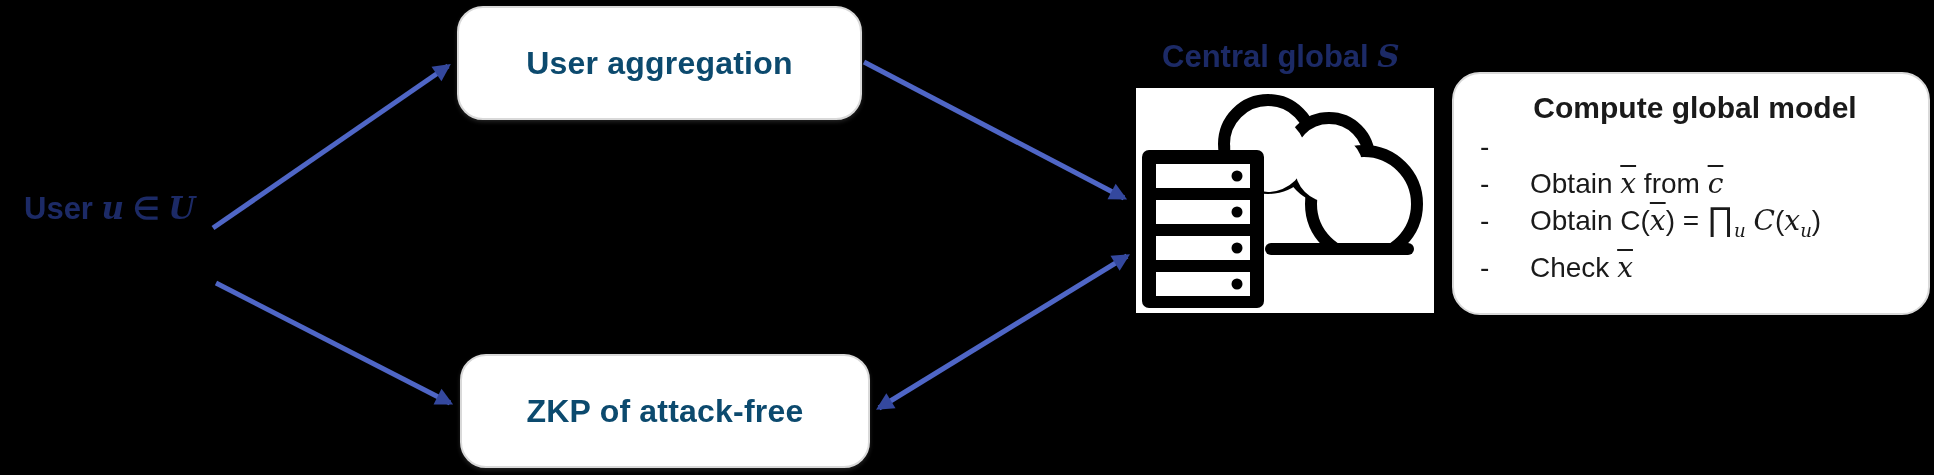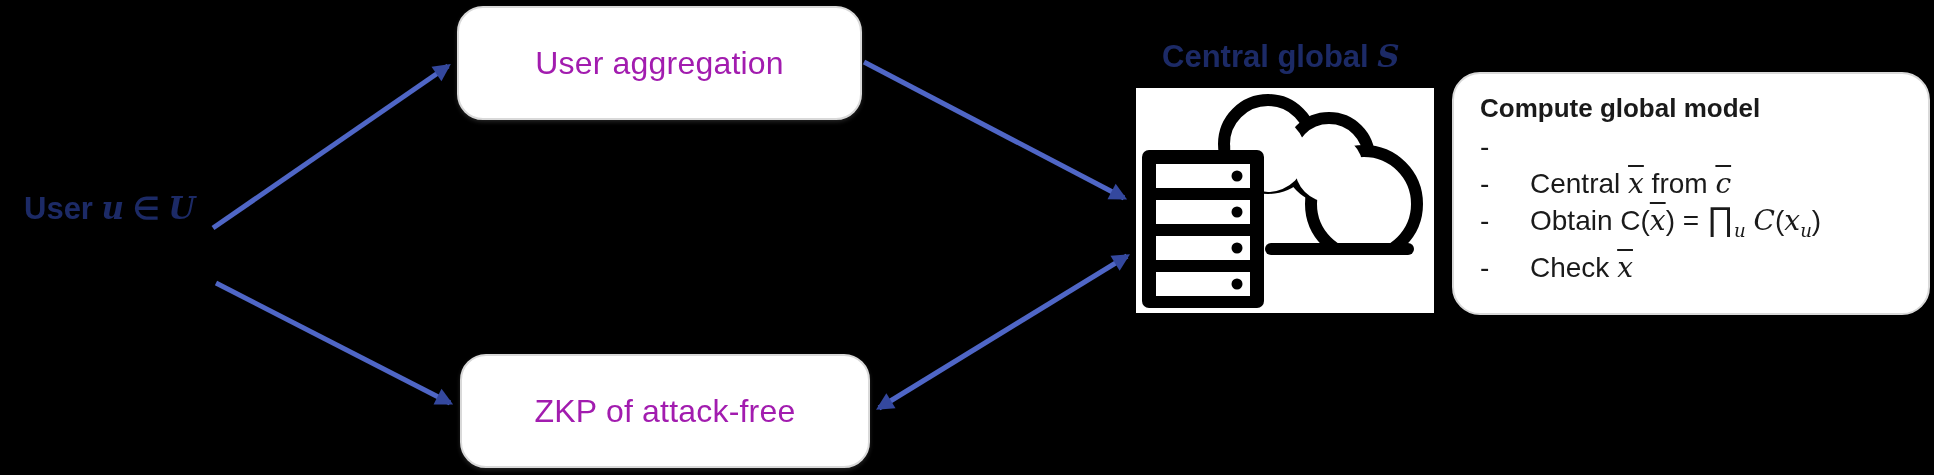--- a/index.html
+++ b/index.html
@@ -14,21 +14,21 @@
   .node-box{
     position:absolute;
     background:#ffffff;
     border:2px solid #d9d9d9;
     border-radius:26px;
     display:flex;align-items:center;justify-content:center;
     box-shadow:0 2px 4px rgba(60,60,60,.6);
     box-sizing:border-box;
   }
   .node-box .node-label{
-    font-weight:normal;font-size:32px;color:#a21caf;letter-spacing:.2px;
+    font-weight:bold;font-size:32px;color:#0c4a6e;letter-spacing:.2px;
   }
   #box-aggregation{left:457px;top:6px;width:405px;height:114px;}
   #box-zkp{left:460px;top:354px;width:410px;height:114px;}
   .blue-label{
     position:absolute;
     font-weight:bold;font-size:31px;color:#1c2a66;
     white-space:nowrap;
   }
   #user-label{left:24px;top:150px;margin-top:40px;}
   #server-label{left:1162px;top:38px;}
@@ -40,21 +40,21 @@
     background:#ffffff;
   }
   #compute-box{
     position:absolute;left:1452px;top:72px;width:478px;height:243px;
     background:#ffffff;border-radius:28px;
     border:2px solid #d9d9d9;
     box-sizing:border-box;
     padding:14px 18px 10px 26px;
     color:#1a1a1a;
   }
-  #compute-title{font-weight:bold;font-size:26px;line-height:40px;}
+  #compute-title{font-weight:bold;font-size:30px;line-height:40px;text-align:center;}
   .compute-item{display:flex;font-size:28px;line-height:37px;}
   .compute-item .dash{width:50px;flex:0 0 50px;}
   .compute-item .prod{font-size:1.18em;line-height:1;}
 </style>
 </head>
 <body>
 
 <div id="canvas">
 
   <svg class="edges-svg" viewBox="0 0 1934 475">
@@ -109,21 +109,21 @@
   </div>
 
   <div id="compute-box">
     <div id="compute-title">Compute global model</div>
     <div>
         <div class="compute-item">
           <span class="dash">-</span>
         </div>
         <div class="compute-item">
           <span class="dash">-</span>
-          <span><span>Central </span><span class="mi bar">x</span><span> from </span><span class="mi bar">c</span></span>
+          <span><span>Obtain </span><span class="mi bar">x</span><span> from </span><span class="mi bar">c</span></span>
         </div>
         <div class="compute-item">
           <span class="dash">-</span>
           <span><span>Obtain C(</span><span class="mi bar">x</span><span>) = </span><span class="prod">∏</span><sub class="mi">u</sub><span> </span><span class="mi">C</span><span>(</span><span class="mi">x</span><sub class="mi">u</sub><span>)</span></span>
         </div>
         <div class="compute-item">
           <span class="dash">-</span>
           <span><span>Check </span><span class="mi bar">x</span></span>
         </div>
       </div>

